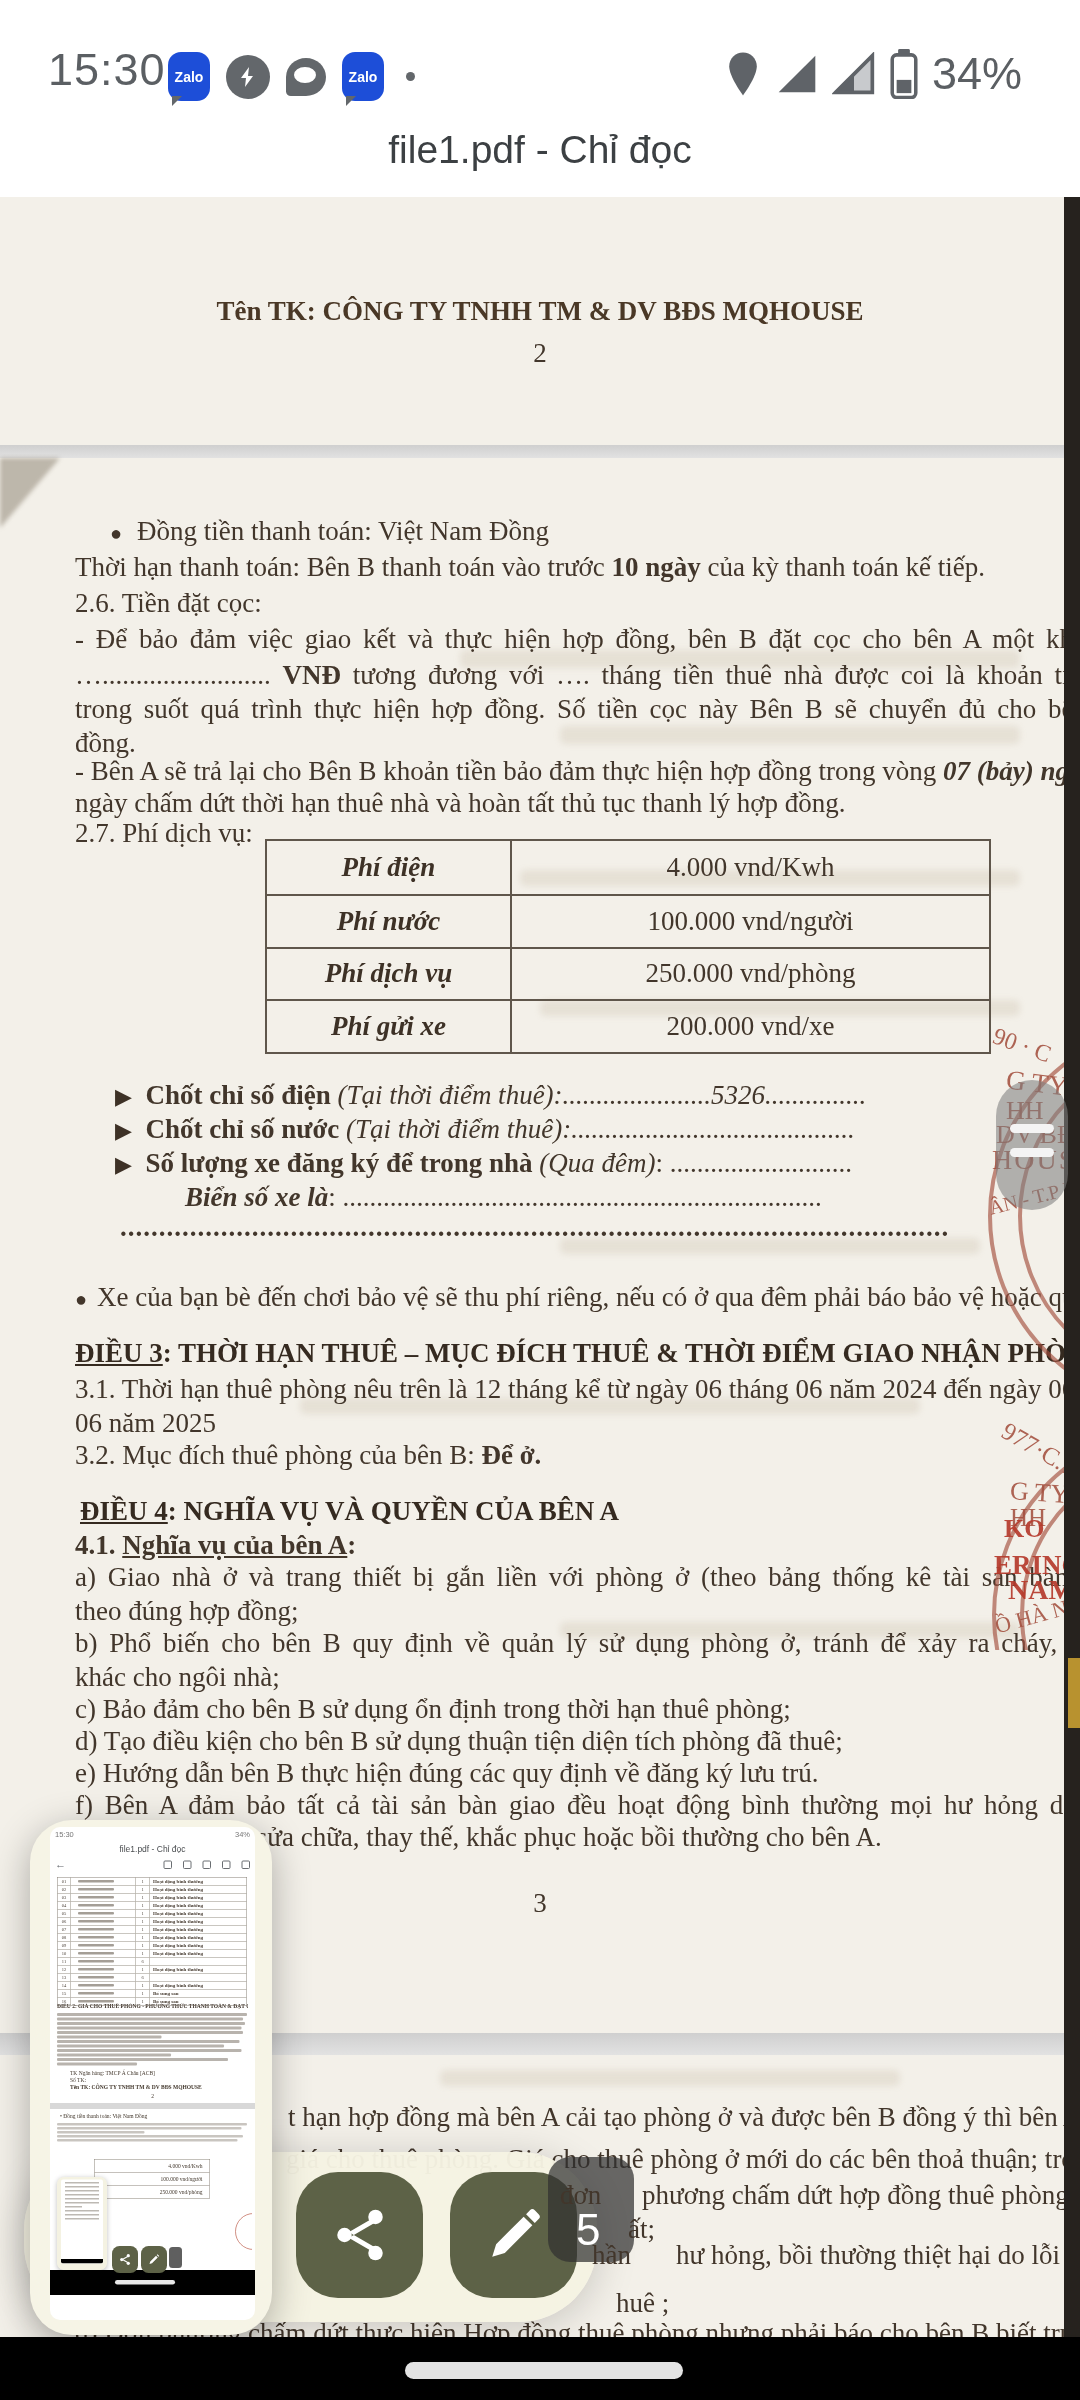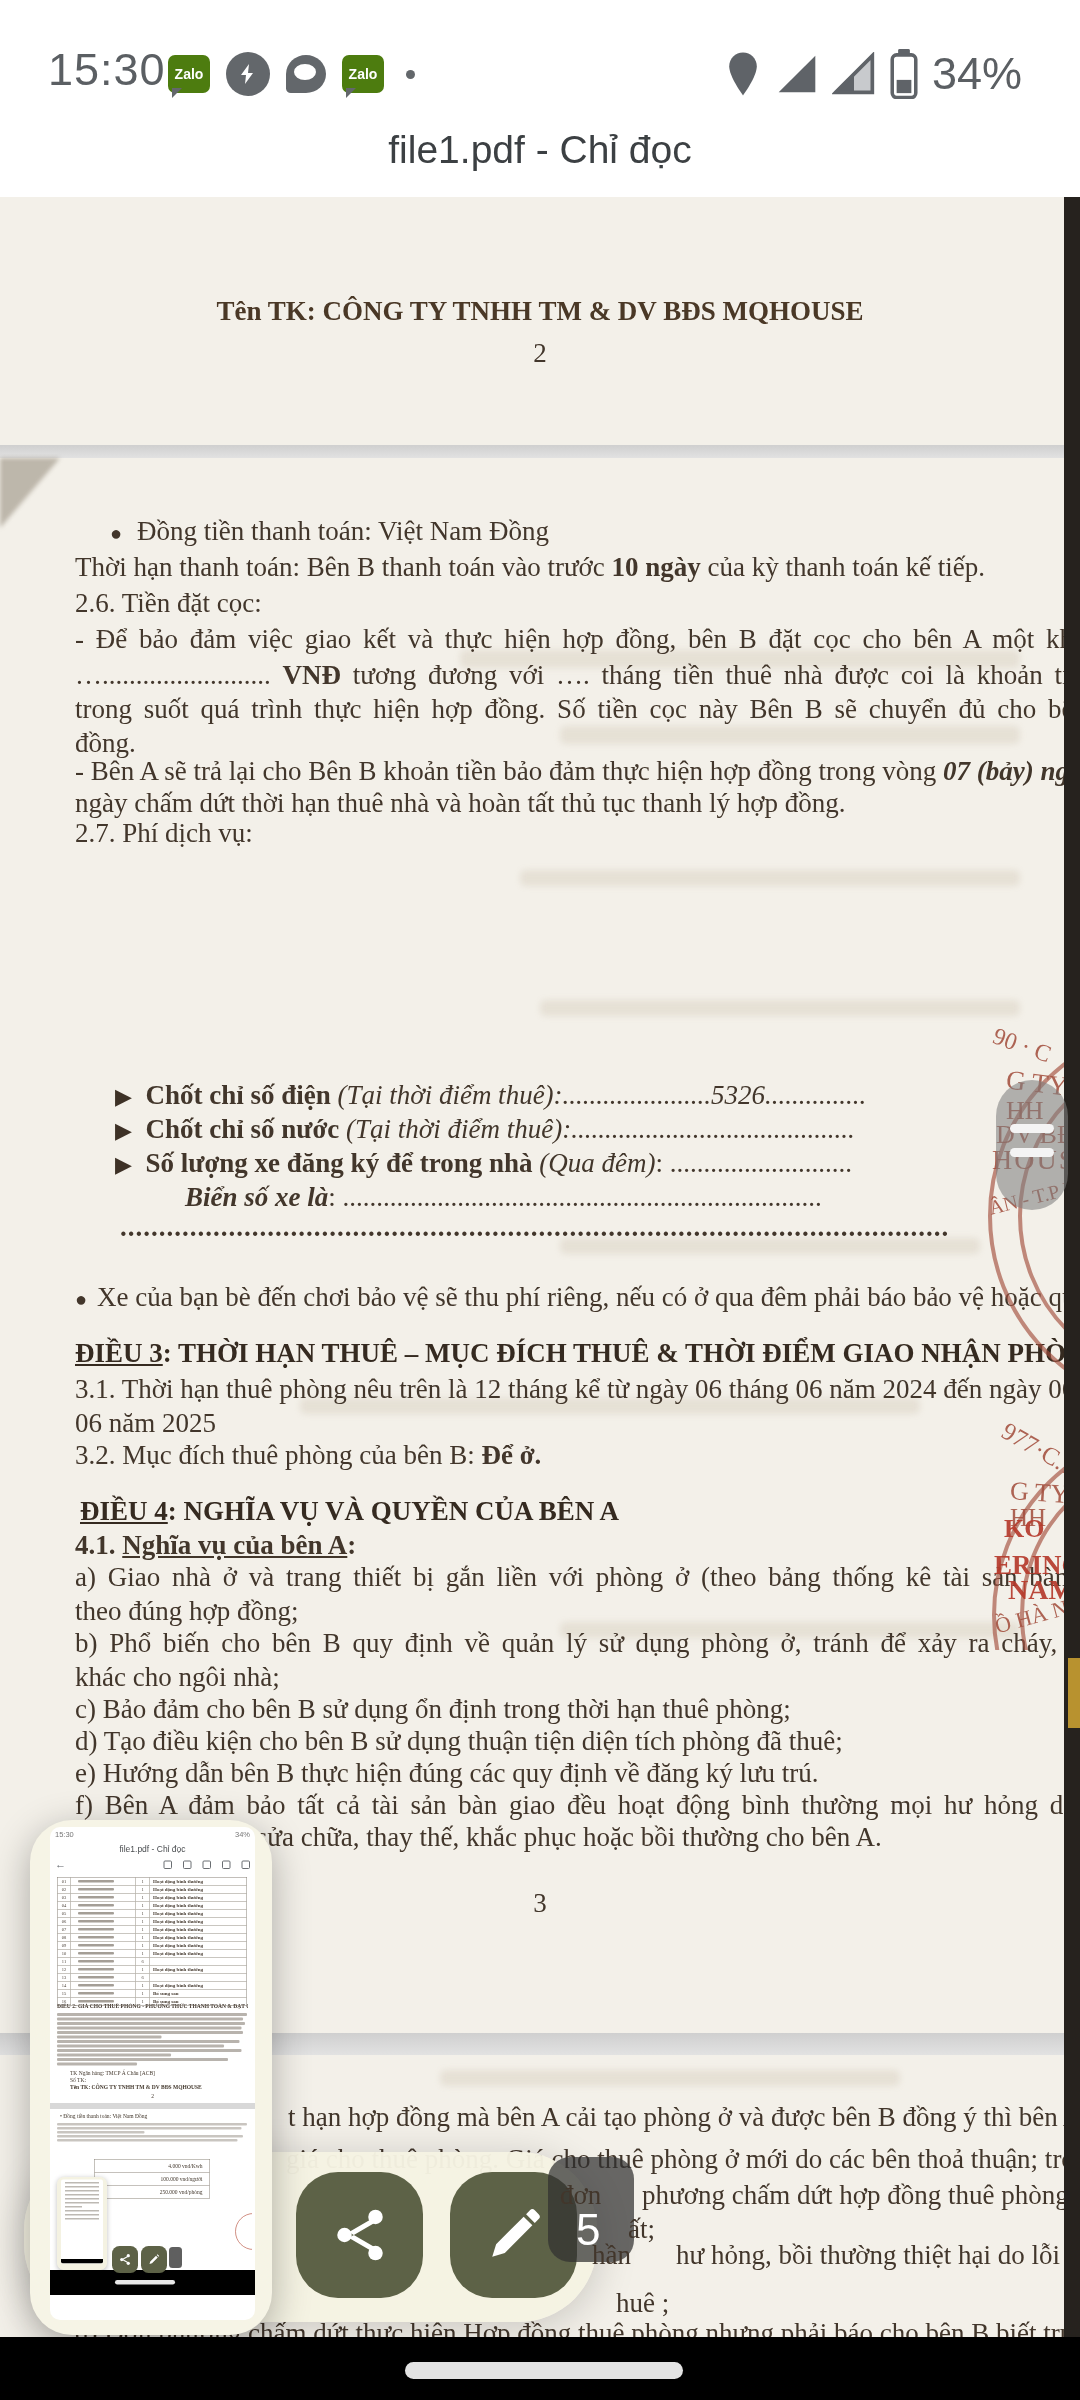--- a/index.html
+++ b/index.html
@@ -3,21 +3,21 @@
 <meta charset="utf-8">
 <style>
   html,body{margin:0;padding:0;background:#202124;}
   .screen{position:relative;width:1080px;height:2400px;overflow:hidden;background:#ffffff;
           font-family:"Liberation Sans",sans-serif;}
   .abs{position:absolute;}
 
   
   .sb-time{left:48px;top:44px;font-size:45px;color:#5b5f63;letter-spacing:1px;}
   .sb-icons{left:168px;top:52px;display:flex;gap:16px;align-items:center;}
-  .notif-sq{width:42px;height:38px;background:#4d7c0f;border-radius:7px;color:#fff;
+  .notif-sq{width:42px;height:49px;background:#1d4ed8;border-radius:13px;color:#fff;
             font-size:14px;font-weight:bold;display:flex;align-items:center;justify-content:center;position:relative;}
   .notif-sq:after{content:"";position:absolute;left:4px;bottom:-5px;border-left:10px solid #63676b;
             border-bottom:10px solid transparent;}
   .notif-ci{width:44px;height:44px;background:#63676b;border-radius:50%;display:flex;align-items:center;justify-content:center;}
   .notif-bub{width:40px;height:38px;background:#63676b;border-radius:50% 50% 50% 12%;position:relative;}
   .notif-bub:after{content:"";position:absolute;left:8px;top:9px;width:22px;height:16px;background:#fff;border-radius:50%;}
   .sb-dot{width:9px;height:9px;border-radius:50%;background:#63676b;margin-left:6px;}
   .sb-right{right:58px;top:48px;display:flex;gap:13px;align-items:center;}
   .sb-batt-txt{font-size:45px;color:#5b5f63;}
 
@@ -221,20 +221,39 @@
   <div class="abs serifln just" style="left:75px;top:624px;">- Để bảo đảm việc giao kết và thực hiện hợp đồng, bên B đặt cọc cho bên A một khoản tiền là</div>
   <div class="abs serifln just" style="left:75px;top:660px;">
     <span>…......................... </span><span class="b">VNĐ</span><span> tương đương với …. tháng tiền thuê nhà được coi là khoản tiền bảo đảm</span></div>
   <div class="abs serifln just" style="left:75px;top:694px;">trong suốt quá trình thực hiện hợp đồng. Số tiền cọc này Bên B sẽ chuyển đủ cho bên A khi kí hợp</div>
   <div class="abs serifln" style="left:75px;top:728px;">đồng.</div>
   <div class="abs serifln" style="left:75px;top:756px;">
     <span>- Bên A sẽ trả lại cho Bên B khoản tiền bảo đảm thực hiện hợp đồng trong vòng </span><span class="b i">07 (bảy) ngày</span></div>
   <div class="abs serifln" style="left:75px;top:788px;">ngày chấm dứt thời hạn thuê nhà và hoàn tất thủ tục thanh lý hợp đồng.</div>
   <div class="abs serifln" style="left:75px;top:818px;">2.7. Phí dịch vụ:</div>
 
+  <div class="abs feetable">
+
+  <div class="feerow">
+      <div class="feecell-l">Phí điện</div>
+      <div class="feecell-r">4.000 vnd/Kwh</div>
+    </div>
+      <div class="feerow">
+      <div class="feecell-l">Phí nước</div>
+      <div class="feecell-r">100.000 vnd/người</div>
+    </div>
+      <div class="feerow">
+      <div class="feecell-l">Phí dịch vụ</div>
+      <div class="feecell-r">250.000 vnd/phòng</div>
+    </div>
+      <div class="feerow">
+      <div class="feecell-l">Phí gửi xe</div>
+      <div class="feecell-r">200.000 vnd/xe</div>
+    </div>
+    </div>
 
   <div class="abs serifln" style="left:115px;top:1080px;">
     <span class="arrowglyph">▶</span>&nbsp;&nbsp;<span class="b">Chốt chỉ số điện </span><span class="i">(Tại thời điểm thuê)</span><span class="i">:......................5326...............</span></div>
   <div class="abs serifln" style="left:115px;top:1114px;">
     <span class="arrowglyph">▶</span>&nbsp;&nbsp;<span class="b">Chốt chỉ số nước </span><span class="i">(Tại thời điểm thuê)</span><span class="i">:..........................................</span></div>
   <div class="abs serifln" style="left:185px;top:1182px;">
     <span class="b i">Biển số xe là</span><span>: .......................................................................</span></div>
   <div class="abs serifln" style="left:115px;top:1148px;">
     <span class="arrowglyph">▶</span>&nbsp;&nbsp;<span class="b">Số lượng xe đăng ký để trong nhà </span><span class="i">(Qua đêm)</span><span>: ...........................</span></div>
   <div class="abs serifln b" style="left:120px;top:1212px;letter-spacing:1px;">...........................................................................................................</div>

